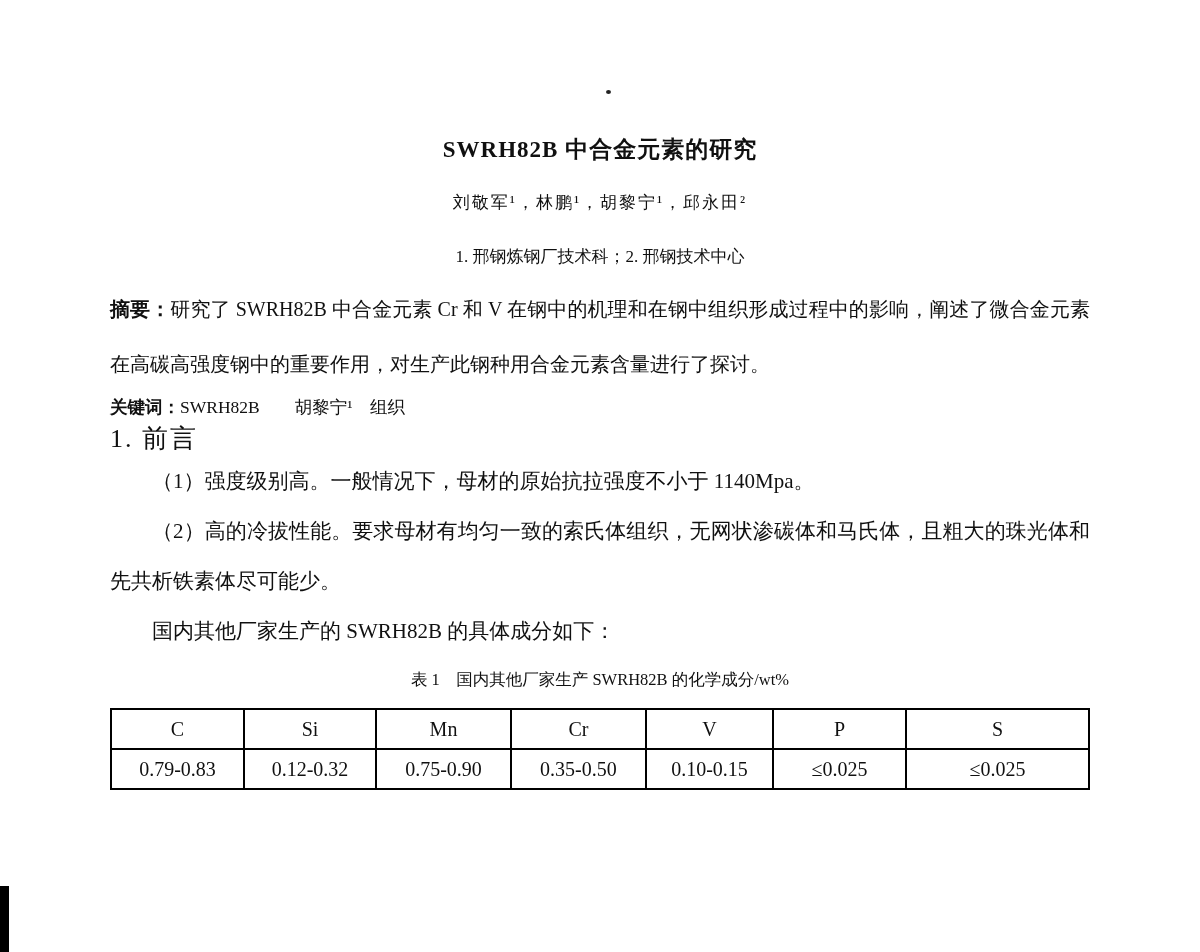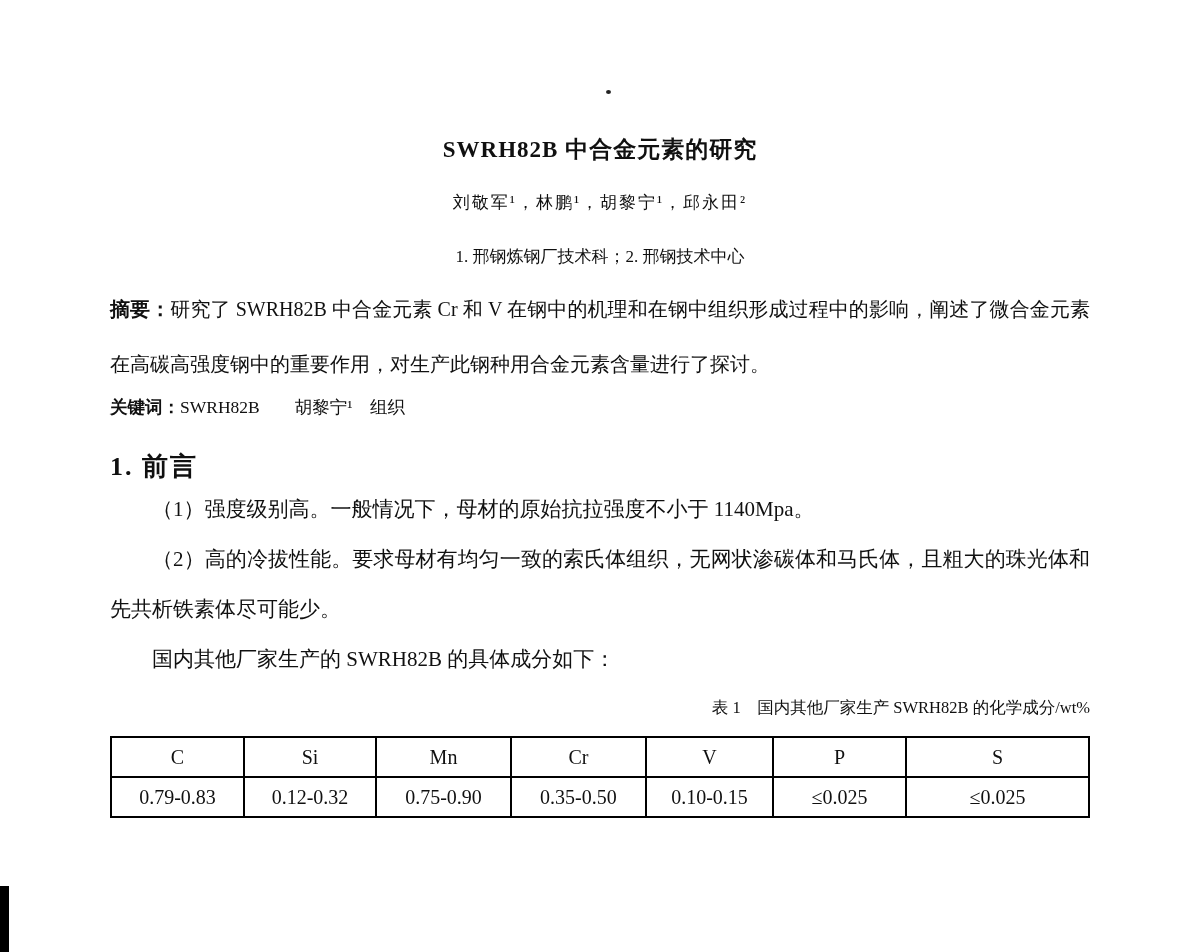--- a/index.html
+++ b/index.html
@@ -41,35 +41,35 @@
     font-size:20px;
     line-height:55px;
     text-align:justify;
   }
   .abstract b, .keywords b { font-weight:bold; }
   .keywords {
     font-size:17.5px;
     line-height:30px;
   }
   .section-heading {
-    margin-top:28px;
+    margin-top:0;
     font-size:26px;
-    font-weight:bold;
+    font-weight:normal;
     letter-spacing:2px;
     line-height:34px;
   }
   .body-para {
     font-size:21px;
     line-height:50px;
     text-indent:2em;
     text-align:justify;
   }
   .table-caption {
     margin-top:12px;
-    text-align:right;
+    text-align:center;
     font-size:16.5px;
     line-height:24px;
   }
   table.comp {
     margin-top:16px;
     width:100%;
     border-collapse:collapse;
     table-layout:fixed;
   }
   table.comp th, table.comp td {

